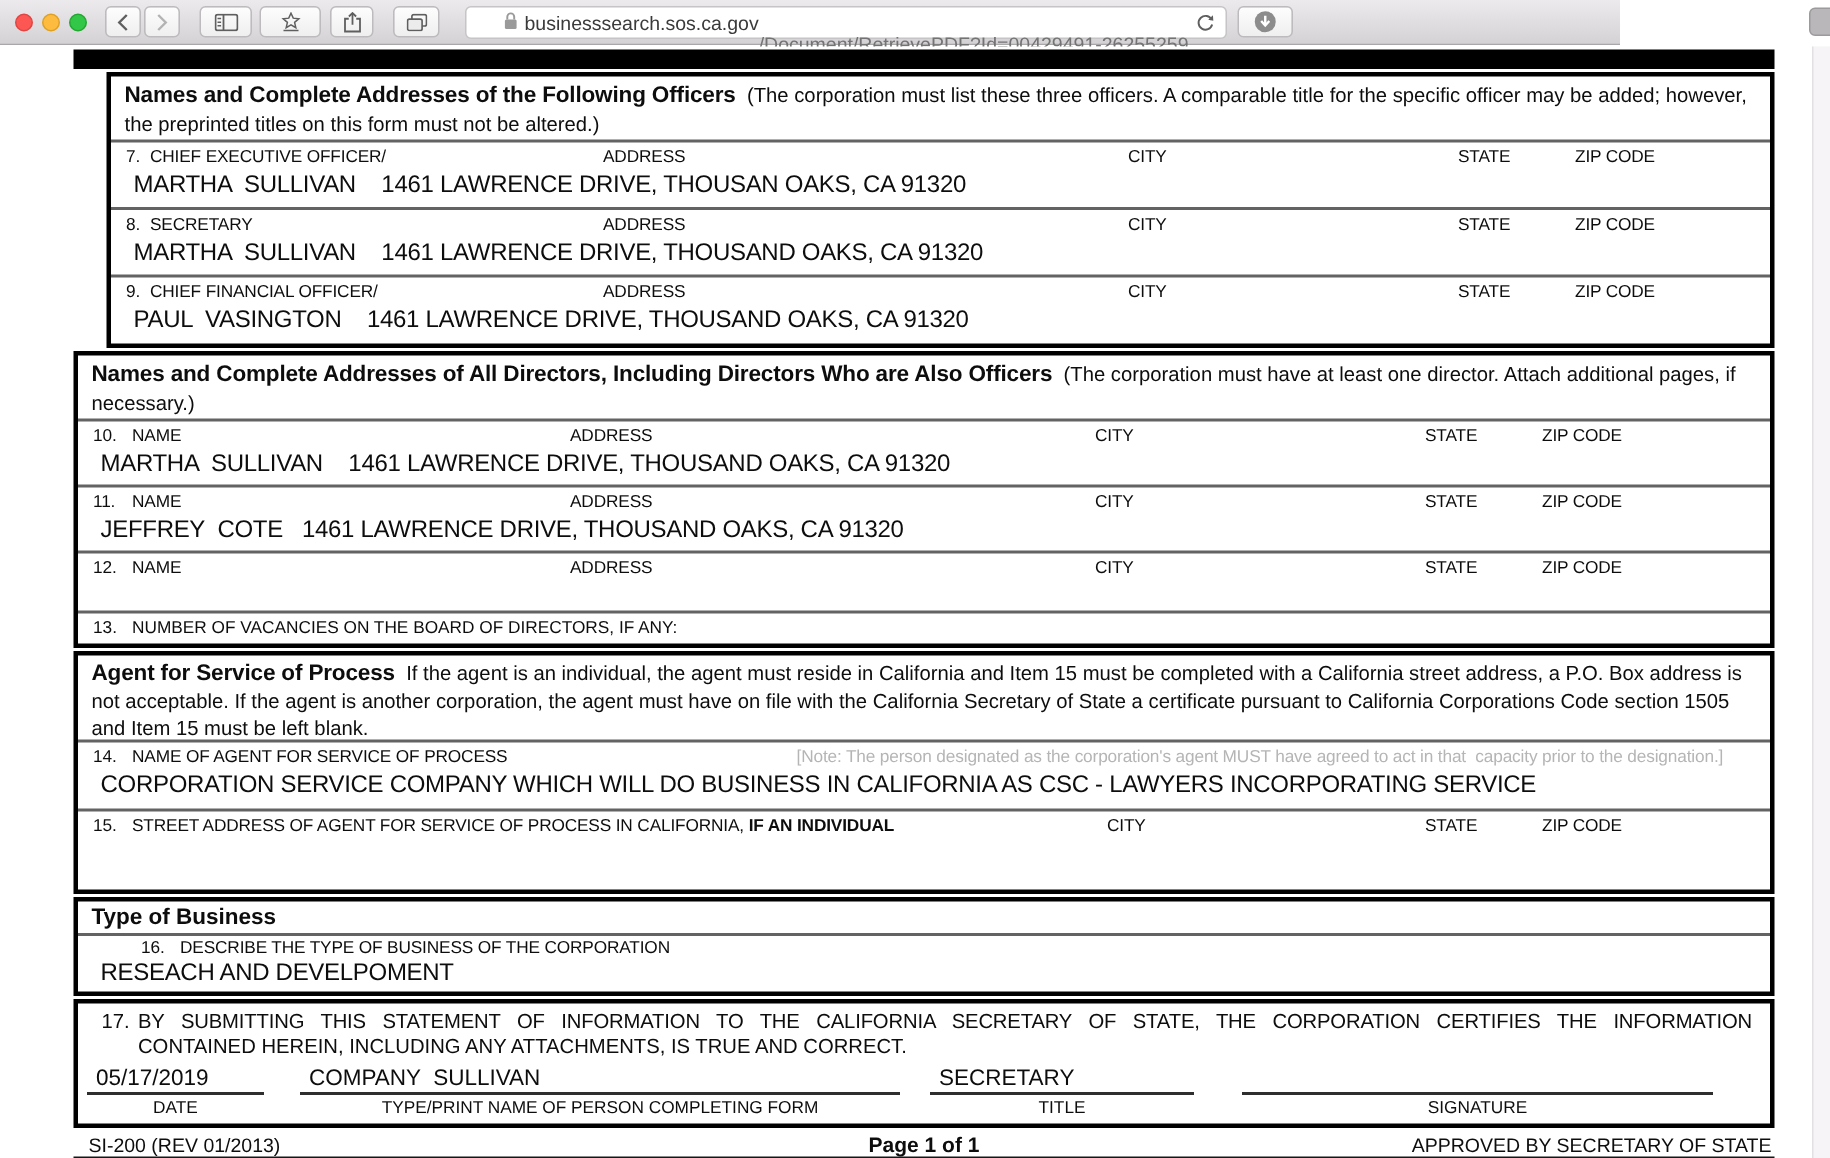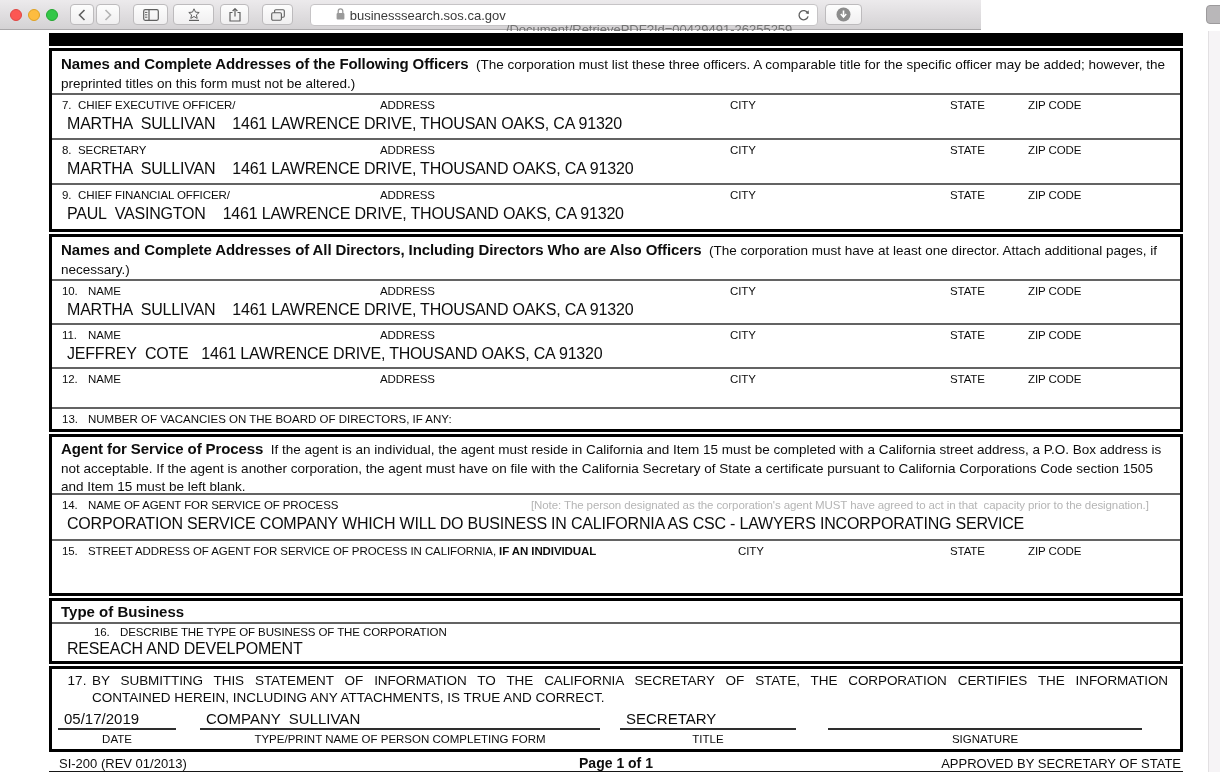--- a/index.html
+++ b/index.html
@@ -1,20 +1,20 @@
 <!DOCTYPE html>
 <html><head>
 <meta charset="utf-8">
 <style>
   * { box-sizing: border-box; margin: 0; padding: 0; }
   html,body { width:1220px; height:772px; overflow:hidden; background:#fff;
               font-family:"Liberation Sans", sans-serif; }
 
   
-  .chrome { position:absolute; top:0; left:0; width:981px; height:30px;
+  .chrome { position:absolute; top:0; left:0; width:1080px; height:30px;
             background:linear-gradient(#eceaec,#d4d2d4); border-bottom:1px solid #a9a7a9;padding-left:28px; }
   .tlight { position:absolute; top:9px; width:12px; height:12px; border-radius:50%; }
   .tl-red   { left:10px;  background:#fc5753; border:1px solid #df4643; }
   .tl-yellow{ left:28px;  background:#fdbc40; border:1px solid #dea123; }
   .tl-green { left:46px;  background:#33c748; border:1px solid #24a732; }
   .cbtn { position:absolute; top:4px; height:21px; border:1px solid #bdbbbd; border-radius:4px;
           background:linear-gradient(#fdfdfd,#f0eff0); display:flex; align-items:center; justify-content:center; }
   .cbtn svg { display:block; }
   .urlbar { position:absolute; top:4px; left:310px; width:508px; height:22px;
             background:#fff; border:1px solid #c6c4c6; border-radius:4px;
@@ -155,21 +155,21 @@
   </div>
 
   <div class="partial-btn"></div>
 </div>
 
 <div class="docarea">
 <div class="form">
 
   <div class="cutbar"></div>
 
-  <div class="fbox" style="height:184px;">
+  <div class="fbox" style="height:184px;margin-left:22px;">
     <div class="sechead" style="height:42px;"><b>Names and Complete Addresses of the Following Officers</b>&nbsp; <span>(The corporation must list these three officers.  A comparable title for the specific officer may be added; however, the preprinted titles on this form must not be altered.)</span></div>
     <div class="sep"></div>
     <div class="r-h43">
       <div class="flabels">
         <span class="fnum">7.</span><span>CHIEF EXECUTIVE OFFICER/</span>
         <span class="col c-address">ADDRESS</span>
         <span class="col c-city">CITY</span>
         <span class="col c-state">STATE</span>
         <span class="col c-zip">ZIP CODE</span>
       </div>

